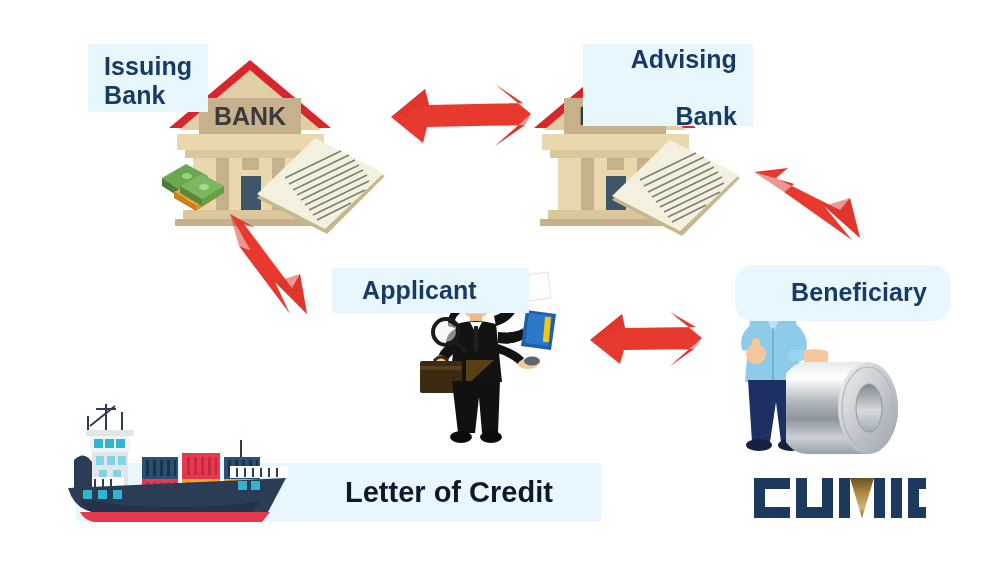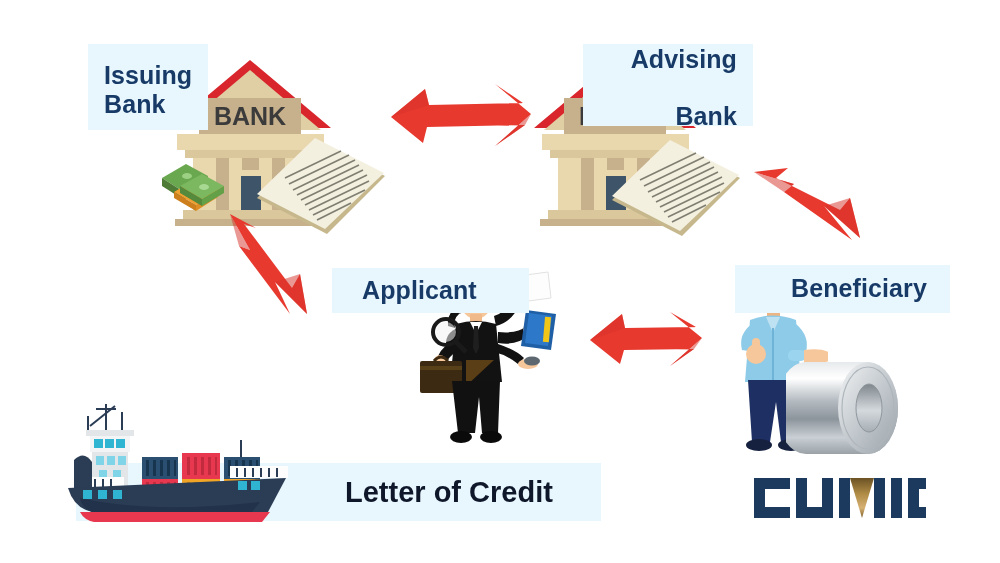--- a/index.html
+++ b/index.html
@@ -19,24 +19,24 @@
     color:#173a67;
     font-weight:bold;
     font-size:25px;
     line-height:1.18;
     letter-spacing:.1px;
     display:flex;
     align-items:center;
     box-sizing:border-box;
     z-index:6;
   }
-  .chip-issuing  {left:88px; top:44px;  width:120px; height:86px;  padding:6px 0 0 16px; flex-direction:column; align-items:flex-start; justify-content:center;}
+  .chip-issuing  {left:88px; top:44px;  width:120px; height:68px;  padding:6px 0 0 16px; flex-direction:column; align-items:flex-start; justify-content:center;}
   .chip-advising {left:583px;top:44px;  width:170px; height:82px;  padding:6px 16px 0 0; flex-direction:column; align-items:flex-end; justify-content:center; text-align:right;gap:28px;}
   .chip-applicant{left:332px;top:268px; width:197px;height:45px;  padding-left:30px;}
-  .chip-benef    {left:735px;top:265px; width:215px;height:48px;  padding-left:56px;}
+  .chip-benef    {left:735px;top:265px; width:215px;height:56px;  padding-left:56px;border-radius:17px;}
 
   .chip-loc{
     position:absolute;left:76px;top:463px;width:525px;height:58px;
     background:#e8f7fd;z-index:1;
   }
   .loc-text{
     position:absolute;left:345px;top:463px;width:256px;height:58px;
     display:flex;align-items:center;
     color:#0f172a;font-weight:bold;font-size:29px;z-index:6;
   }

